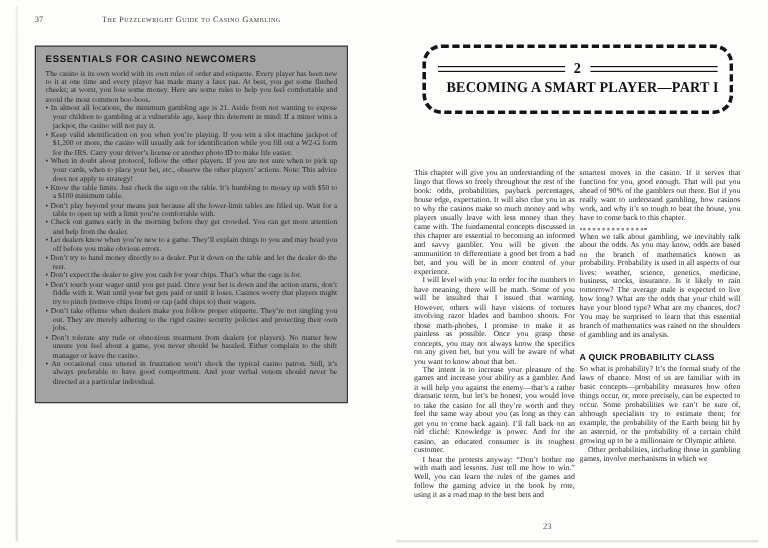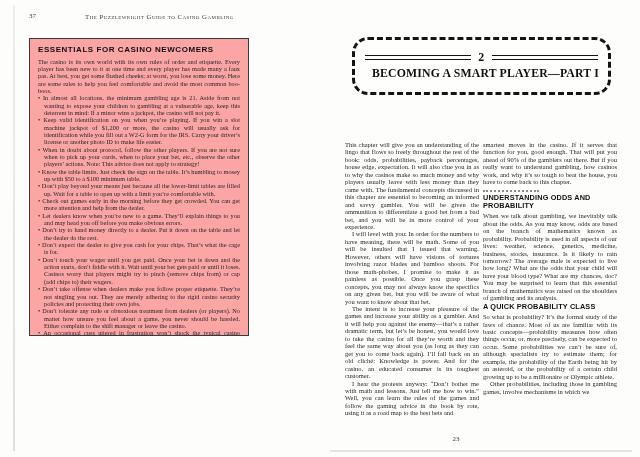--- a/index.html
+++ b/index.html
@@ -22,22 +22,22 @@
   .lp-folio {
     position:absolute; left:29px; top:12px;
     font-size:7px; color:#3c3c3c;
   }
   .lp-running-header {
     position:absolute; left:29px; top:12.5px; width:261px;
     text-align:center; font-variant:small-caps; letter-spacing:.45px;
     font-size:6.8px; color:#3c3c3c;
   }
   .essentials-box {
-    position:absolute; left:29px; top:38px; width:220px; height:298px;
-    box-sizing:border-box; border:1.2px solid #3a3a3a; background:#fca5a5;
+    position:absolute; left:29px; top:38px; width:261px; height:298px;
+    box-sizing:border-box; border:1.2px solid #3a3a3a; background:#a3a3a3;
     padding:6px 8px; overflow:hidden;
   }
   .essentials-title {
     font-family:"Liberation Sans", sans-serif; font-weight:bold;
     font-size:8px; letter-spacing:.55px; color:#111;
     margin:0 0 3.5px 0;
   }
   .essentials-intro {
     font-size:6.3px; line-height:7.35px; text-align:justify; margin:0;
   }
@@ -78,21 +78,21 @@
   .para.indent { text-indent:7px; }
   .section-rule {
     width:56px; height:0; border-top:2px dotted #8a8a8a;
     margin:4.5px 0 1.5px 0;
   }
   .section-heading {
     font-family:"Liberation Sans", sans-serif; font-weight:bold;
     font-size:7.3px; line-height:8.3px; letter-spacing:.15px; color:#111;
     margin:0 0 2px 0; text-align:left;
   }
-  .section-heading.second { margin-top:1px; }
+  .section-heading.second { margin-top:11px; }
   .rp-folio {
     position:absolute; left:447px; top:435px; width:18px;
     text-align:center; font-size:7px; color:#3c3c3c;
   }
 </style>
 </head>
 <body>
 
 <div class="screen">
 
@@ -132,21 +132,20 @@
   <div class="col col1">
     <p class="para">This chapter will give you an understanding of the lingo that flows so freely throughout the rest of the book: odds, probabilities, payback percentages, house edge, expectation. It will also clue you in as to why the casinos make so much money and why players usually leave with less money than they came with. The fundamental concepts discussed in this chapter are essential to becoming an informed and savvy gambler. You will be given the ammunition to differentiate a good bet from a bad bet, and you will be in more control of your experience.</p>
     <p class="para indent">I will level with you: In order for the numbers to have meaning, there will be math. Some of you will be insulted that I issued that warning. However, others will have visions of tortures involving razor blades and bamboo shoots. For those math-phobes, I promise to make it as painless as possible. Once you grasp these concepts, you may not always know the specifics on any given bet, but you will be aware of what you want to know about that bet.</p>
     <p class="para indent">The intent is to increase your pleasure of the games and increase your ability as a gambler. And it will help you against the enemy—that’s a rather dramatic term, but let’s be honest, you would love to take the casino for all they’re worth and they feel the same way about you (as long as they can get you to come back again). I’ll fall back on an old cliché: Knowledge is power. And for the casino, an educated consumer is its toughest customer.</p>
     <p class="para indent">I hear the protests anyway: “Don’t bother me with math and lessons. Just tell me how to win.” Well, you can learn the rules of the games and follow the gaming advice in the book by rote, using it as a road map to the best bets and</p>
   </div>
 
   <div class="col col2">
     <p class="para">smartest moves in the casino. If it serves that function for you, good enough. That will put you ahead of 90% of the gamblers out there. But if you really want to understand gambling, how casinos work, and why it’s so tough to beat the house, you have to come back to this chapter.</p>
     <div class="section-rule"></div>
-    <div class="section-heading">UNDERSTANDING ODDS AND PROBABILITY</div>
     <p class="para">When we talk about gambling, we inevitably talk about the odds. As you may know, odds are based on the branch of mathematics known as probability. Probability is used in all aspects of our lives: weather, science, genetics, medicine, business, stocks, insurance. Is it likely to rain tomorrow? The average male is expected to live how long? What are the odds that your child will have your blood type? What are my chances, doc? You may be surprised to learn that this essential branch of mathematics was raised on the shoulders of gambling and its analysis.</p>
     <div class="section-heading second">A QUICK PROBABILITY CLASS</div>
     <p class="para">So what is probability? It’s the formal study of the laws of chance. Most of us are familiar with its basic concepts—probability measures how often things occur, or, more precisely, can be expected to occur. Some probabilities we can’t be sure of, although specialists try to estimate them; for example, the probability of the Earth being hit by an asteroid, or the probability of a certain child growing up to be a millionaire or Olympic athlete.</p>
     <p class="para indent">Other probabilities, including those in gambling games, involve mechanisms in which we</p>
   </div>
 
   <div class="rp-folio">23</div>
 
 </div>
 

